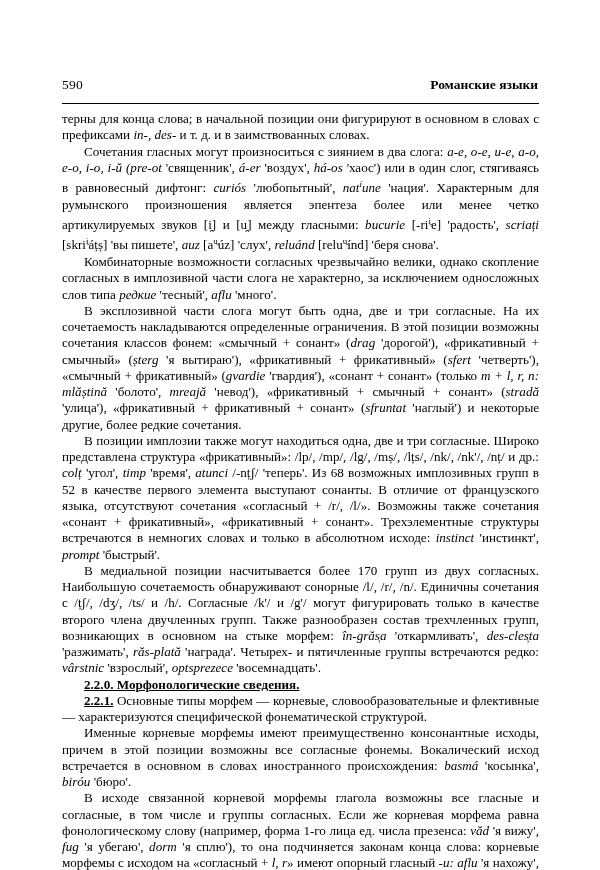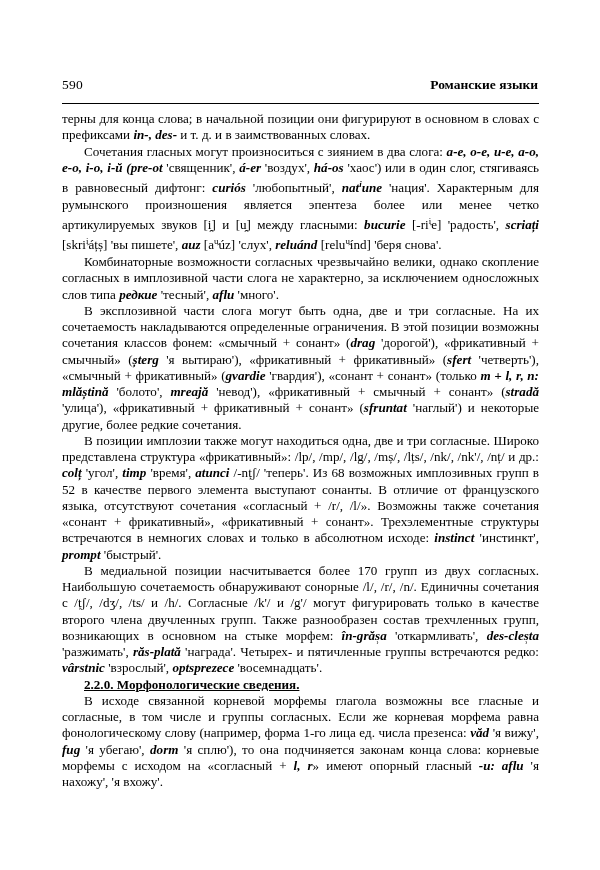--- a/index.html
+++ b/index.html
@@ -69,21 +69,21 @@
     margin: 0;
     text-indent: 22px;
   }
   .body-text p.noindent {
     text-indent: 0;
   }
   .body-text p.heading {
     text-indent: 22px;
     font-weight: bold;
   }
-  i, em { font-style: italic; font-weight: bold; }
+  i, em { font-style: italic; }
   b, strong { font-weight: bold; text-decoration: underline; }
   .sup { vertical-align: super; font-size: 0.68em; }
 </style>
 </head>
 <body>
 
 <div class="page">
 
   <div class="header">
     <span class="folio">590</span>
@@ -93,16 +93,18 @@
   <div class="rule"></div>
 
   <div class="body-text">
       <p class="noindent">терны для конца слова; в начальной позиции они фигурируют в основном в словах с префиксами <i>in-, des-</i> и т. д. и в заимствованных словах.</p>
       <p>Сочетания гласных могут произноситься с зиянием в два слога: <i>a-e, o-e, и-e, a-o, e-o, i-o, i-ŭ (pre-ot</i> 'священник', <i>á-er</i> 'воздух', <i>há-os</i> 'хаос') или в один слог, стягиваясь в равновесный дифтонг: <i>curiós</i> 'любопытный', <i>nat<sup class="sup">i</sup>une</i> 'нация'. Характерным для румынского произношения является эпентеза более или менее четко артикулируемых звуков [i̯] и [u̯] между гласными: <i>bucurie</i> [-ri<sup class="sup">i̯</sup>e] 'радость', <i>scriați</i> [skri<sup class="sup">i̯</sup>áțș] 'вы пишете', <i>auz</i> [a<sup class="sup">u̯</sup>úz] 'слух', <i>reluánd</i> [relu<sup class="sup">u̯</sup>índ] 'беря снова'.</p>
       <p>Комбинаторные возможности согласных чрезвычайно велики, однако скопление согласных в имплозивной части слога не характерно, за исключением односложных слов типа <i>редкие</i> 'тесный', <i>aflu</i> 'много'.</p>
       <p>В эксплозивной части слога могут быть одна, две и три согласные. На их сочетаемость накладываются определенные ограничения. В этой позиции возможны сочетания классов фонем: «смычный + сонант» (<i>drag</i> 'дорогой'), «фрикативный + смычный» (<i>șterg</i> 'я вытираю'), «фрикативный + фрикативный» (<i>sfert</i> 'четверть'), «смычный + фрикативный» (<i>gvardie</i> 'гвардия'), «сонант + сонант» (только <i>m + l, r, n: mlăștină</i> 'болото', <i>mreajă</i> 'невод'), «фрикативный + смычный + сонант» (<i>stradă</i> 'улица'), «фрикативный + фрикативный + сонант» (<i>sfruntat</i> 'наглый') и некоторые другие, более редкие сочетания.</p>
       <p>В позиции имплозии также могут находиться одна, две и три согласные. Широко представлена структура «фрикативный»: /lp/, /mp/, /lg/, /mș/, /lțs/, /nk/, /nk'/, /nț/ и др.: <i>colț</i> 'угол', <i>timp</i> 'время', <i>atunci</i> /-nțʃ/ 'теперь'. Из 68 возможных имплозивных групп в 52 в качестве первого элемента выступают сонанты. В отличие от французского языка, отсутствуют сочетания «согласный + /r/, /l/». Возможны также сочетания «сонант + фрикативный», «фрикативный + сонант». Трехэлементные структуры встречаются в немногих словах и только в абсолютном исходе: <i>instinct</i> 'инстинкт', <i>prompt</i> 'быстрый'.</p>
       <p>В медиальной позиции насчитывается более 170 групп из двух согласных. Наибольшую сочетаемость обнаруживают сонорные /l/, /r/, /n/. Единичны сочетания с /țʃ/, /dʒ/, /ts/ и /h/. Согласные /k'/ и /g'/ могут фигурировать только в качестве второго члена двучленных групп. Также разнообразен состав трехчленных групп, возникающих в основном на стыке морфем: <i>în-grăs̹a</i> 'откармливать', <i>des-cles̹ta</i> 'разжимать', <i>răs-plată</i> 'награда'. Четырех- и пятичленные группы встречаются редко: <i>vârstnic</i> 'взрослый', <i>optsprezece</i> 'восемнадцать'.</p>
       <p class="heading"><b>2.2.0. Морфонологические сведения.</b></p>
+      <p><b>2.2.1.</b> Основные типы морфем — корневые, словообразовательные и флективные — характеризуются специфической фонематической структурой.</p>
+      <p>Именные корневые морфемы имеют преимущественно консонантные исходы, причем в этой позиции возможны все согласные фонемы. Вокалический исход встречается в основном в словах иностранного происхождения: <i>basmá</i> 'косынка', <i>biróu</i> 'бюро'.</p>
       <p>В исходе связанной корневой морфемы глагола возможны все гласные и согласные, в том числе и группы согласных. Если же корневая морфема равна фонологическому слову (например, форма 1-го лица ед. числа презенса: <i>văd</i> 'я вижу', <i>fug</i> 'я убегаю', <i>dorm</i> 'я сплю'), то она подчиняется законам конца слова: корневые морфемы с исходом на «согласный + <i>l, r</i>» имеют опорный гласный <i>-u: aflu</i> 'я нахожу',  'я вхожу'.</p>
     </div>
 
 </div>
 
 </body></html>

